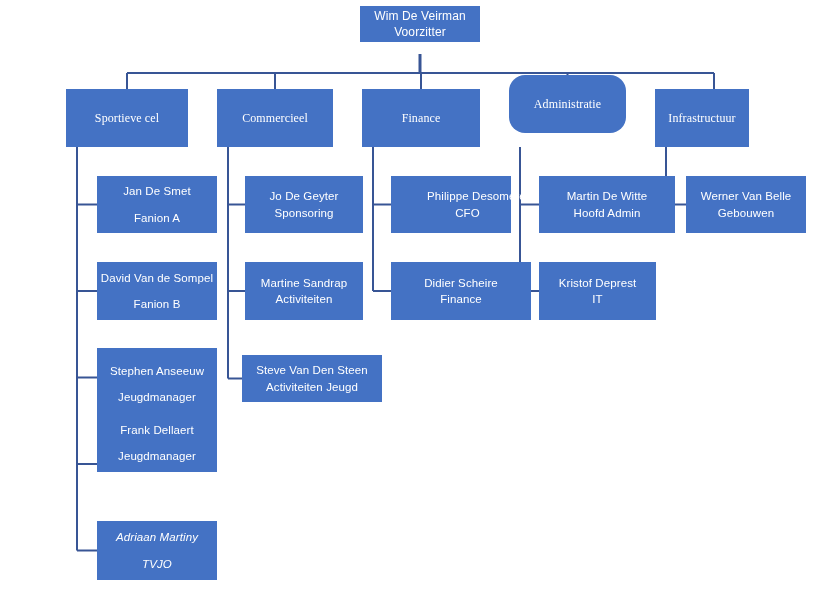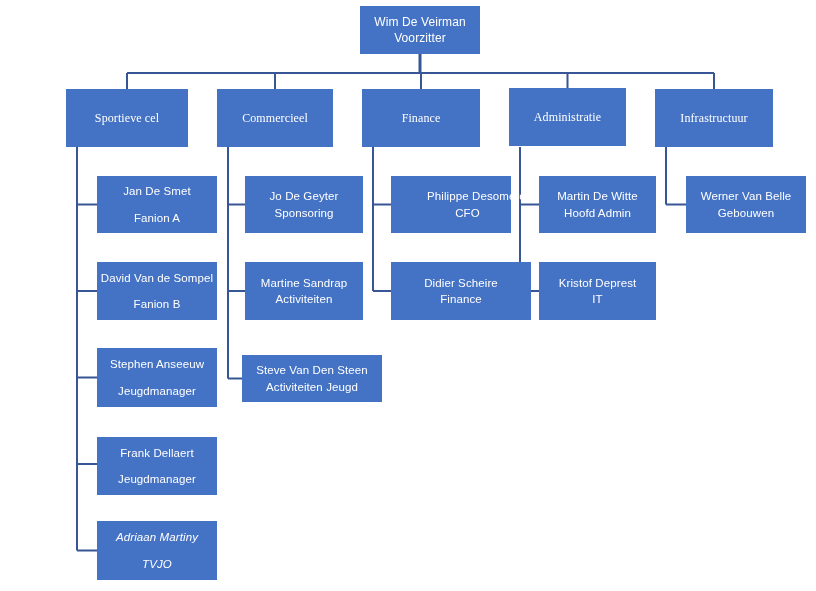--- a/index.html
+++ b/index.html
@@ -82,54 +82,54 @@
       <line x1="373" y1="291" x2="391" y2="291" stroke="#385595" stroke-width="2"></line>
       <line x1="567.5" y1="73" x2="567.5" y2="89" stroke="#385595" stroke-width="2"></line>
       <line x1="520" y1="147" x2="520" y2="291" stroke="#385595" stroke-width="2"></line>
       <line x1="520" y1="204.5" x2="539" y2="204.5" stroke="#385595" stroke-width="2"></line>
       <line x1="520" y1="291" x2="539" y2="291" stroke="#385595" stroke-width="2"></line>
       <line x1="714" y1="73" x2="714" y2="89" stroke="#385595" stroke-width="2"></line>
       <line x1="666" y1="147" x2="666" y2="204.5" stroke="#385595" stroke-width="2"></line>
       <line x1="666" y1="204.5" x2="686" y2="204.5" stroke="#385595" stroke-width="2"></line>
     </svg>
 
-  <div class="node node-root" style="left:360px; top:6px; width:120px; height:48px;">
+  <div class="node node-root" style="left:360px; top:6px; width:120px; height:36px;">
     <span class="line">Wim De Veirman</span>
     <span class="line">Voorzitter</span>
   </div>
 
   <div class="node node-dept" style="left:66px; top:89px; width:122px; height:58px;">
     <span class="line">Sportieve cel</span>
   </div>
   <div class="node node-dept" style="left:217px; top:89px; width:116px; height:58px;">
     <span class="line">Commercieel</span>
   </div>
   <div class="node node-dept" style="left:362px; top:89px; width:118px; height:58px;">
     <span class="line">Finance</span>
   </div>
-  <div class="node node-dept" style="left:509px; top:88px; width:117px; height:58px;">
+  <div class="node node-dept" style="left:509px; top:75px; width:117px; height:58px;border-radius:16px;">
     <span class="line">Administratie</span>
   </div>
-  <div class="node node-dept" style="left:655px; top:89px; width:118px; height:58px;">
+  <div class="node node-dept" style="left:655px; top:89px; width:94px; height:58px;">
     <span class="line">Infrastructuur</span>
   </div>
 
   <div class="node wrap" style="left:97px; top:176px; width:120px; height:57px;">
     <span class="line">Jan De Smet</span>
     <span class="line">Fanion A</span>
   </div>
   <div class="node wrap" style="left:97px; top:262px; width:120px; height:58px;">
     <span class="line">David Van de Sompel</span>
     <span class="line">Fanion B</span>
   </div>
-  <div class="node wrap" style="left:97px; top:348px; width:120px; height:59px;">
+  <div class="node wrap" style="left:97px; top:348px; width:120px; height:72px;">
     <span class="line">Stephen Anseeuw</span>
     <span class="line">Jeugdmanager</span>
   </div>
-  <div class="node wrap" style="left:97px; top:437px; width:120px; height:58px;">
+  <div class="node wrap" style="left:97px; top:414px; width:120px; height:58px;">
     <span class="line">Frank Dellaert</span>
     <span class="line">Jeugdmanager</span>
   </div>
   <div class="node wrap" style="left:97px; top:521px; width:120px; height:59px;font-style:italic;">
     <span class="line">Adriaan Martiny</span>
     <span class="line">TVJO</span>
   </div>
 
   <div class="node" style="left:245px; top:176px; width:118px; height:57px;">
     <span class="line">Jo De Geyter</span>
@@ -146,21 +146,21 @@
 
   <div class="node" style="left:391px; top:176px; width:120px; height:57px;padding-left:36px;">
     <span class="line">Philippe Desomere</span>
     <span class="line">CFO</span>
   </div>
   <div class="node" style="left:391px; top:262px; width:140px; height:58px;">
     <span class="line">Didier Scheire</span>
     <span class="line">Finance</span>
   </div>
 
-  <div class="node" style="left:539px; top:176px; width:117px; height:57px;">
+  <div class="node" style="left:539px; top:176px; width:136px; height:57px;">
     <span class="line">Martin De Witte</span>
     <span class="line">Hoofd Admin</span>
   </div>
   <div class="node" style="left:539px; top:262px; width:117px; height:58px;">
     <span class="line">Kristof Deprest</span>
     <span class="line">IT</span>
   </div>
 
   <div class="node" style="left:686px; top:176px; width:120px; height:57px;">
     <span class="line">Werner Van Belle</span>

